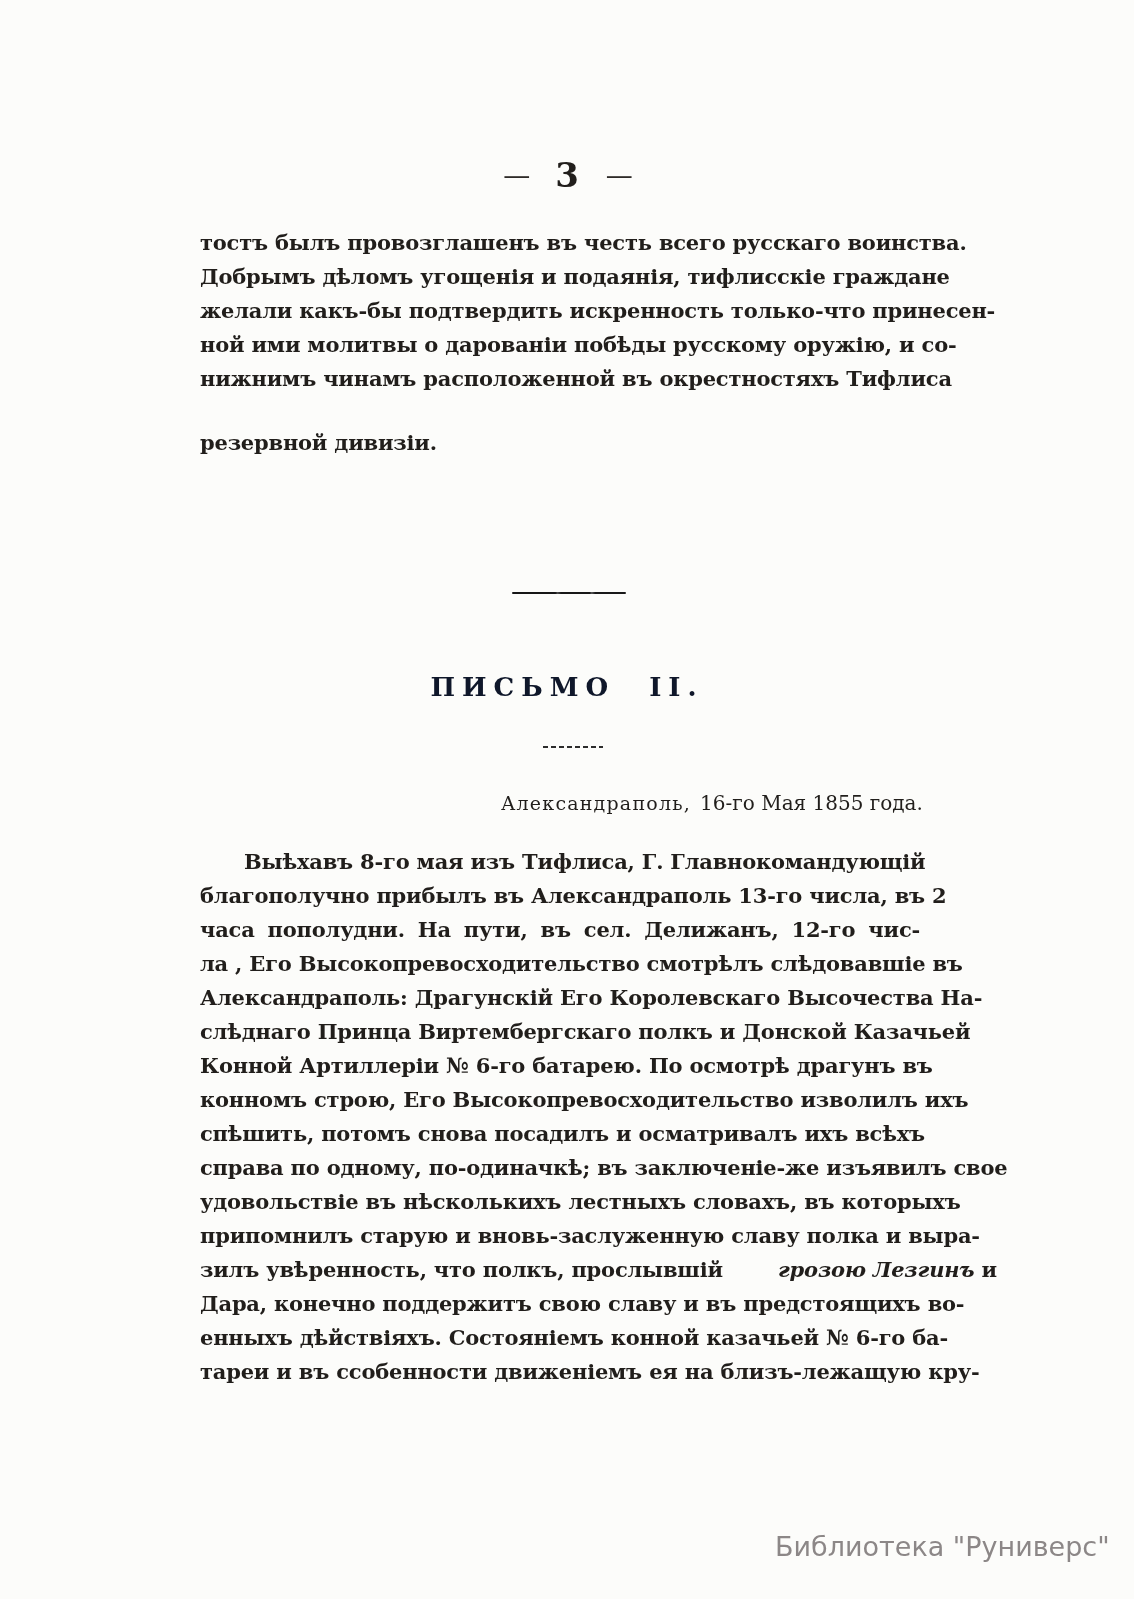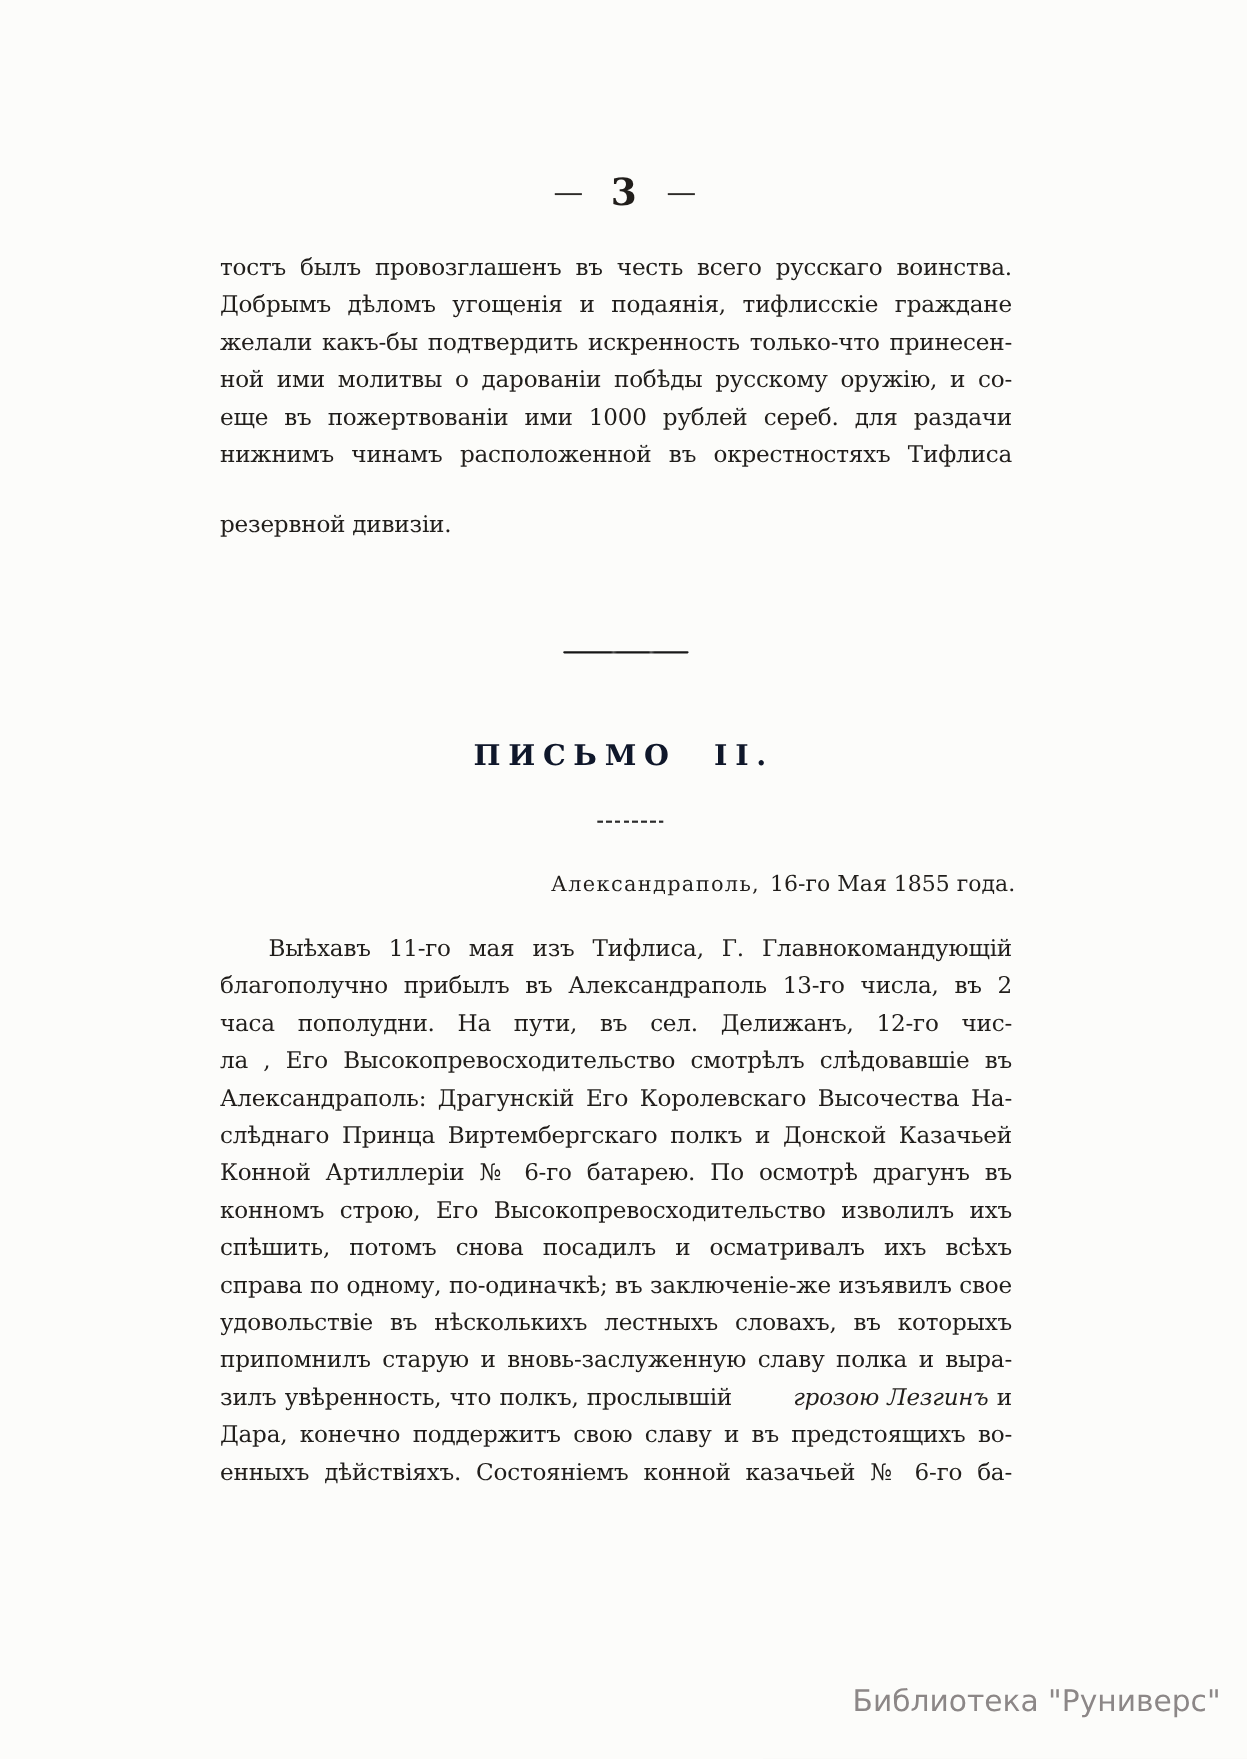--- a/index.html
+++ b/index.html
@@ -47,20 +47,21 @@
     width: 720px;
     font-size: 21px;
     letter-spacing: -0.2px;
   }
   .para .line {
     height: 34px;
     line-height: 34px;
     text-align: justify;
     text-align-last: justify;
     white-space: nowrap;
+    font-weight: bold;
   }
   .para1 { top: 226px; }
   .para1 .line:last-child { text-align-last: left; margin-top: 30px; }
   .para2 { top: 845px; }
   .para2 .line:first-child { text-indent: 44px; }
   .it { font-style: italic; margin-left: 48px; }
 
   
   .divider1 {
     position: absolute;
@@ -135,49 +136,49 @@
     <span class="header-dash">—</span>
     <span class="page-number">3</span>
     <span class="header-dash">—</span>
   </div>
 
   <div class="para para1">
       <div class="line"><span>тостъ былъ провозглашенъ въ честь всего русскаго воинства.</span></div>
       <div class="line"><span>Добрымъ дѣломъ угощенія и подаянія, тифлисскіе граждане</span></div>
       <div class="line"><span>желали какъ-бы подтвердить искренность только-что принесен-</span></div>
       <div class="line"><span>ной ими молитвы о дарованіи побѣды русскому оружію, и со-</span></div>
-      <div class="line"><span>еще въ пожертвованіи ими 1000 рублей сереб. для раздачи</span></div>
       <div class="line"><span>нижнимъ чинамъ расположенной въ окрестностяхъ Тифлиса</span></div>
       <div class="line"><span>резервной дивизіи.</span></div>
     </div>
 
   <div class="divider1"></div>
 
   <h2 class="letter-title">ПИСЬМО II.</h2>
 
   <div class="divider2"></div>
 
   <div class="dateline">
     <span class="dateline-place">Александраполь,</span>
     <span class="dateline-date">16-го Мая 1855 года.</span>
   </div>
 
   <div class="para para2">
-      <div class="line"><span>Выѣхавъ 11-го мая изъ Тифлиса, Г. Главнокомандующій</span></div>
+      <div class="line"><span>Выѣхавъ 8-го мая изъ Тифлиса, Г. Главнокомандующій</span></div>
       <div class="line"><span>благополучно прибылъ въ Александраполь 13-го числа, въ 2</span></div>
       <div class="line"><span>часа пополудни. На пути, въ сел. Делижанъ, 12-го чис-</span></div>
       <div class="line"><span>ла , Его Высокопревосходительство смотрѣлъ слѣдовавшіе въ</span></div>
       <div class="line"><span>Александраполь: Драгунскій Его Королевскаго Высочества На-</span></div>
       <div class="line"><span>слѣднаго Принца Виртембергскаго полкъ и Донской Казачьей</span></div>
       <div class="line"><span>Конной Артиллеріи № 6-го батарею. По осмотрѣ драгунъ въ</span></div>
       <div class="line"><span>конномъ строю, Его Высокопревосходительство изволилъ ихъ</span></div>
       <div class="line"><span>спѣшить, потомъ снова посадилъ и осматривалъ ихъ всѣхъ</span></div>
       <div class="line"><span>справа по одному, по-одиначкѣ; въ заключеніе-же изъявилъ свое</span></div>
       <div class="line"><span>удовольствіе въ нѣсколькихъ лестныхъ словахъ, въ которыхъ</span></div>
       <div class="line"><span>припомнилъ старую и вновь-заслуженную славу полка и выра-</span></div>
       <div class="line"><span>зилъ увѣренность, что полкъ, прослывшій </span><span class="it">грозою Лезгинъ</span><span> и</span></div>
       <div class="line"><span>Дара, конечно поддержитъ свою славу и въ предстоящихъ во-</span></div>
       <div class="line"><span>енныхъ дѣйствіяхъ. Состояніемъ конной казачьей № 6-го ба-</span></div>
+      <div class="line"><span>тареи и въ ссобенности движеніемъ ея на близъ-лежащую кру-</span></div>
     </div>
 
   <div class="watermark">Библиотека "Руниверс"</div>
 
 </div>
 
 </body></html>

